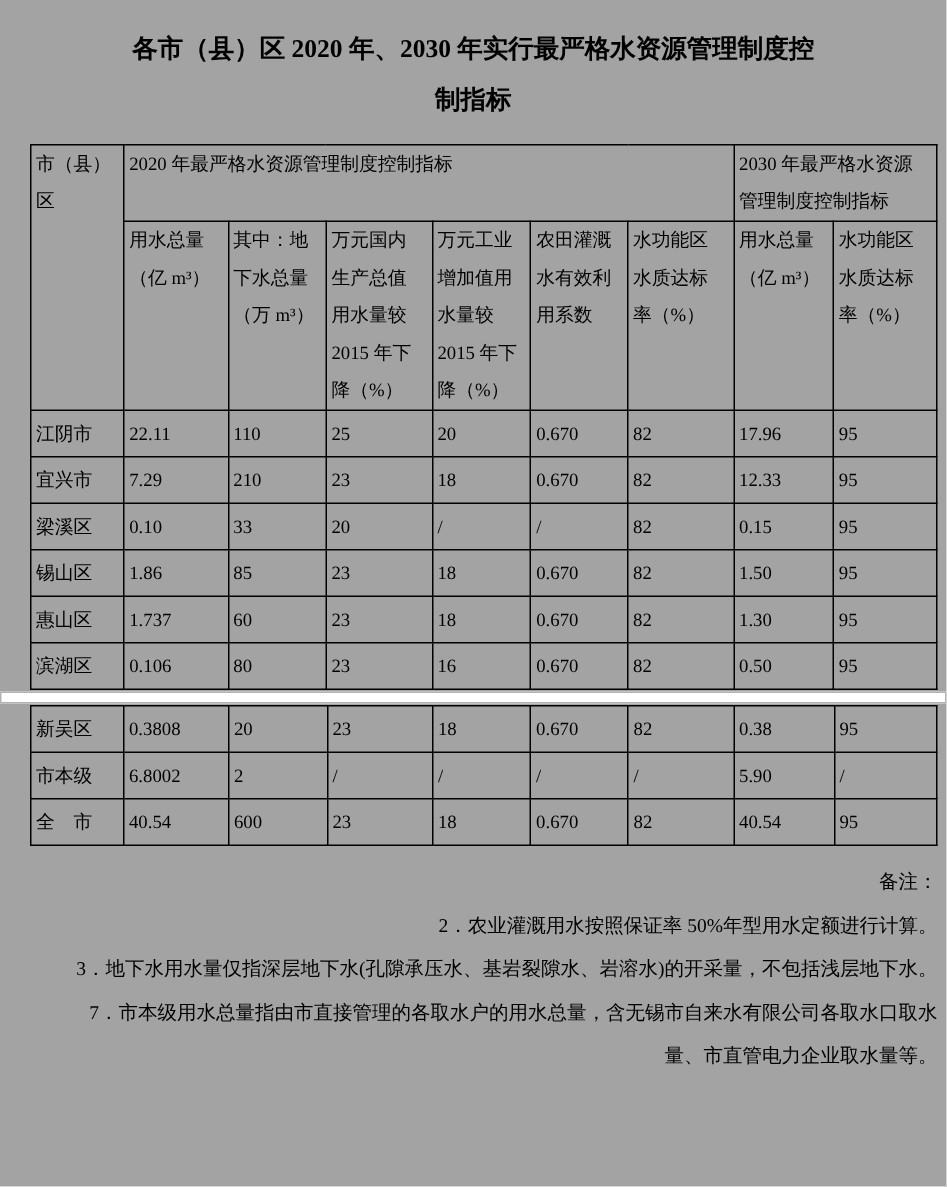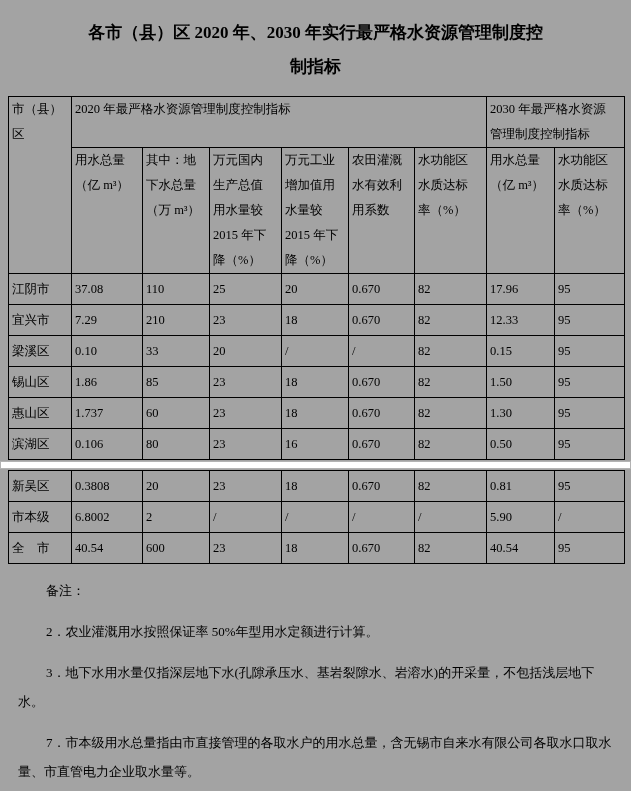--- a/index.html
+++ b/index.html
@@ -23,21 +23,21 @@
     font-size: 17px;
     font-weight: bold;
     text-align: center;
     line-height: 34px;
     margin: 16px 14px 12px 14px;
     white-space: pre-line;
   }
   table.grid {
     border-collapse: collapse;
     table-layout: fixed;
-    margin-left: 2px;
+    margin-left: 14px;
   }
   table.grid td {
     border: 1px solid #000000;
     font-size: 12.5px;
     padding: 0 2px 0 3px;
     overflow: hidden;
     white-space: pre-line;
     text-align: left;
   }
   tr.hdr td {
@@ -60,23 +60,24 @@
     border-left: 1px solid #b3b3b3;
     border-right: 1px solid #b3b3b3;
     box-sizing: border-box;
     background: #ffffff;
   }
   .notes {
     margin-top: 9px;
     font-size: 13px;
   }
   .notes p {
-    margin: 12px;
+    margin: 0;
     line-height: 29px;
     text-indent: 28px;
+    text-align: right;
   }
 </style>
 </head>
 <body>
 
 <div class="page">
 
   <h1 class="doc-title">各市（县）区 2020 年、2030 年实行最严格水资源管理制度控
 制指标</h1>
 
@@ -123,21 +124,21 @@
 水质达标
 率（%）</td>
       <td>用水总量
 （亿 m³）</td>
       <td>水功能区
 水质达标
 率（%）</td>
     </tr>
     <tr class="data">
       <td>江阴市</td>
-      <td>37.08</td>
+      <td>22.11</td>
       <td>110</td>
       <td>25</td>
       <td>20</td>
       <td>0.670</td>
       <td>82</td>
       <td>17.96</td>
       <td>95</td>
     </tr>
     <tr class="data">
       <td>宜兴市</td>
@@ -213,21 +214,21 @@
     </colgroup>
     <tbody>
         <tr class="data">
       <td>新吴区</td>
       <td>0.3808</td>
       <td>20</td>
       <td>23</td>
       <td>18</td>
       <td>0.670</td>
       <td>82</td>
-      <td>0.81</td>
+      <td>0.38</td>
       <td>95</td>
     </tr>
     <tr class="data">
       <td>市本级</td>
       <td>6.8002</td>
       <td>2</td>
       <td>/</td>
       <td>/</td>
       <td>/</td>
       <td>/</td>

